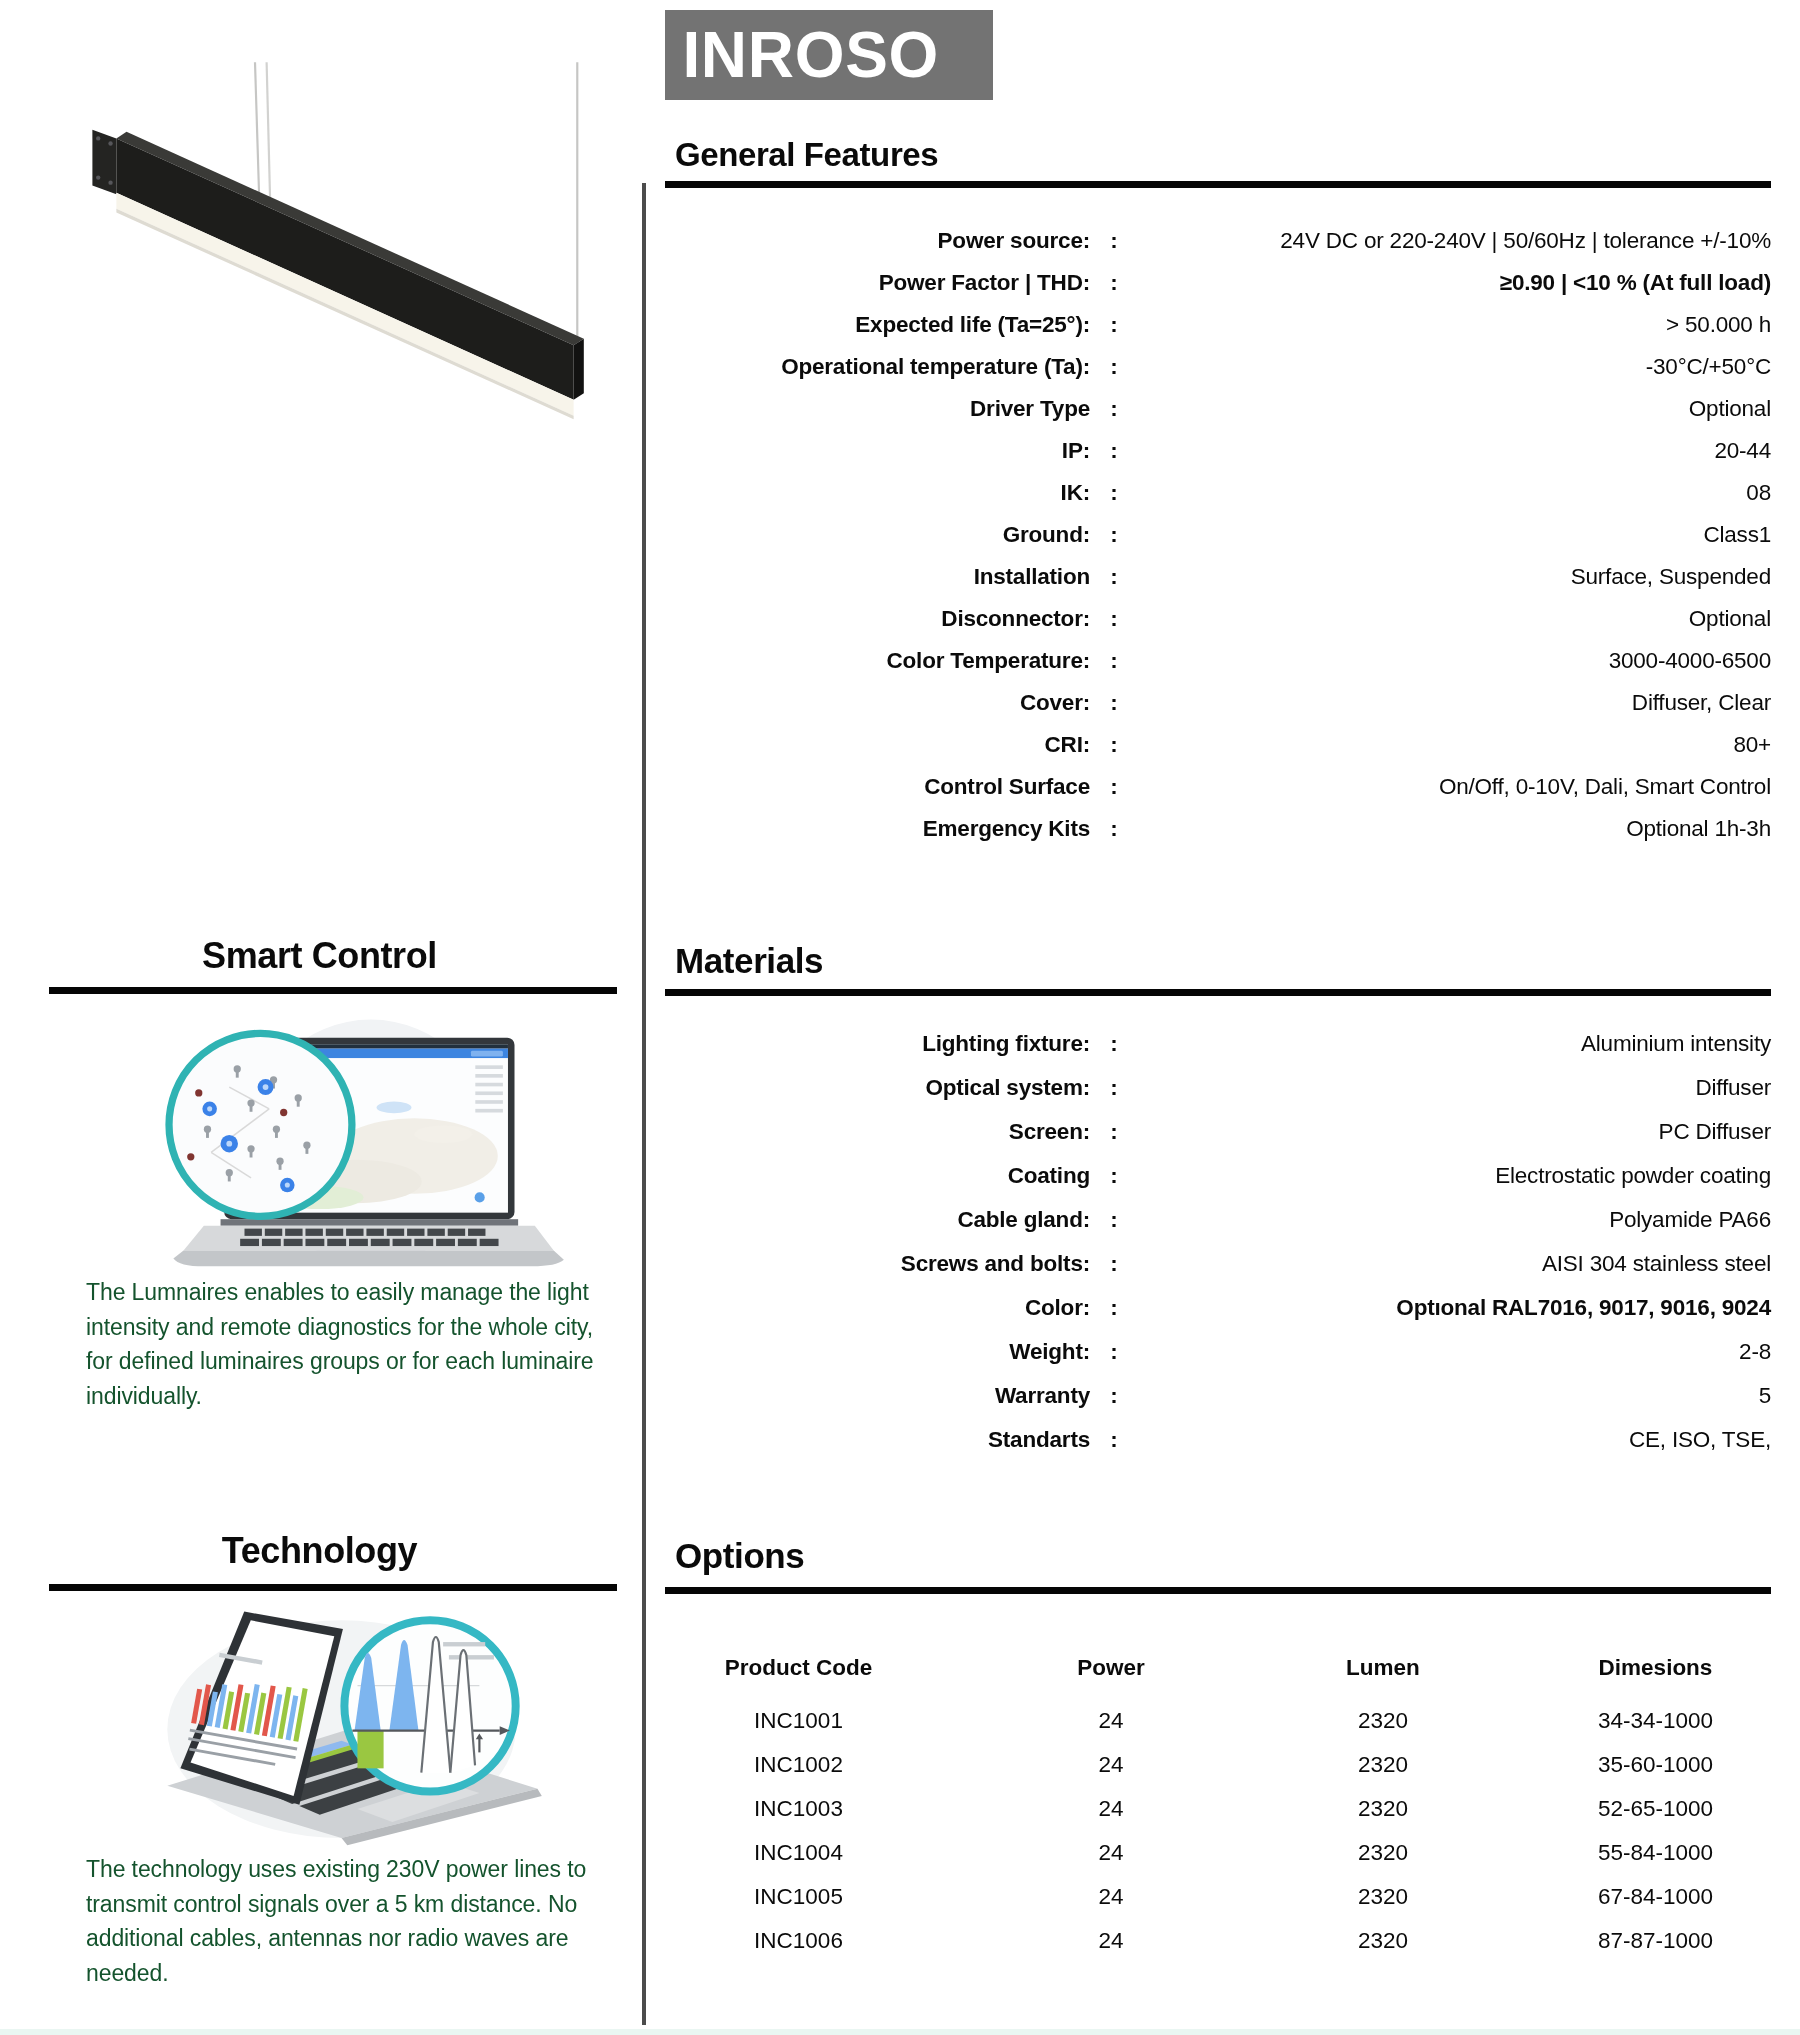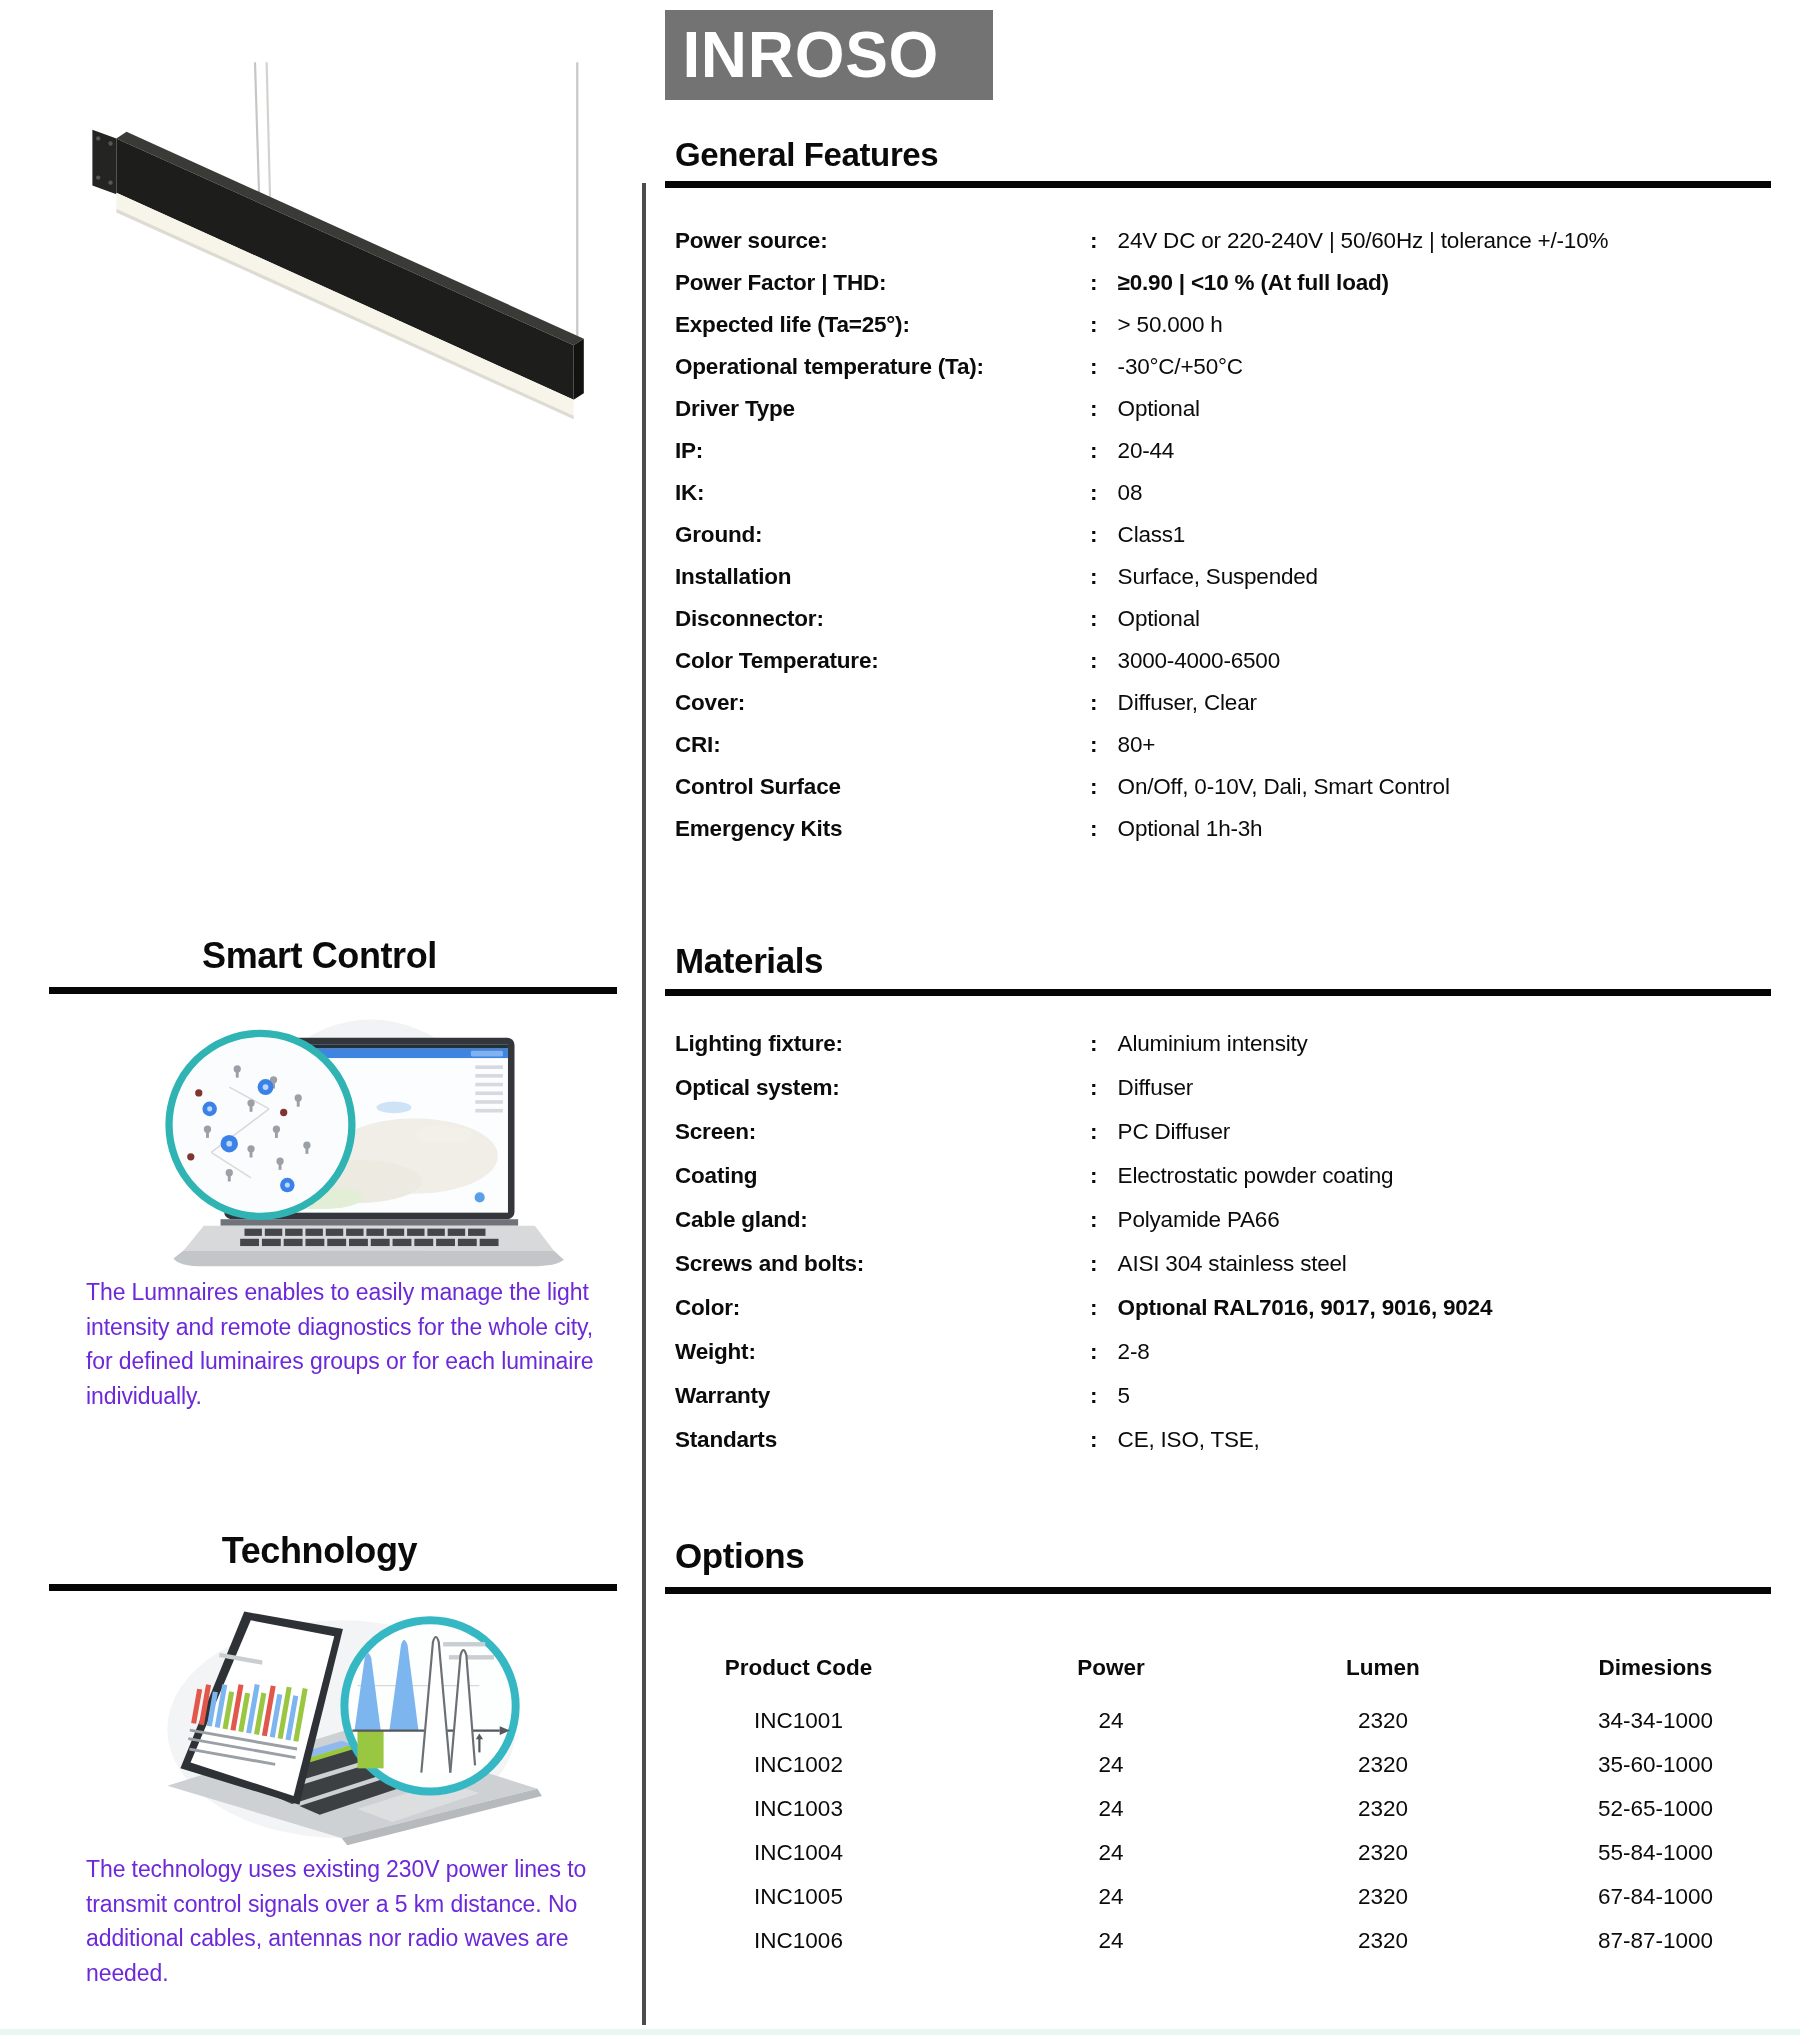--- a/index.html
+++ b/index.html
@@ -18,39 +18,39 @@
   
   .banner{
     left:665px;top:10.2px;width:328px;height:90px;
     background:#737373;display:flex;align-items:center;
   }
   .banner span{
     color:#ffffff;font-size:64px;font-weight:bold;letter-spacing:0.7px;
     padding-left:17.4px;line-height:1;
   }
   
-  .kv-block{left:675px;width:1096px;}
+  .kv-block{left:675px;width:1096px;text-align:right;}
   .kv{display:flex;align-items:center;height:42px;font-size:22.5px;letter-spacing:-0.2px;}
   .kv-label{width:415px;font-weight:bold;flex:none;}
   .kv-sep{width:27.6px;flex:none;font-weight:bold;}
   .kv-value{flex:1;font-weight:normal;}
   .kv--boldval .kv-value{font-weight:bold;}
   .mat .kv{height:44px;}
   
   .opt-row{display:flex;align-items:center;font-size:22.5px;}
   .opt-head{font-weight:bold;align-items:flex-end;}
   .c1{width:203px;text-align:center;flex:none;}
   .c2{width:218px;margin-left:102px;text-align:center;flex:none;}
   .c3{width:218px;margin-left:54px;text-align:center;flex:none;}
   .c4{width:247px;margin-left:40px;text-align:center;flex:none;}
   .opt-body .opt-row{height:44px;}
   
   .h-center{width:639px;left:0;text-align:center;font-weight:bold;font-size:36px;letter-spacing:-0.4px;}
   .para{
-    left:86px;font-size:23px;line-height:1.5;letter-spacing:-0.1px;color:#6d28d9;
+    left:86px;font-size:23px;line-height:1.5;letter-spacing:-0.1px;color:#14532d;
   }
   .vdivider{left:642px;top:183px;width:3.6px;height:1842px;background:#4c4c4c;}
   .bottom-strip{left:0;top:2029px;width:1801px;height:6.5px;background:#eaf6f2;}
 </style>
 </head>
 <body>
 
 <div id="page">
 
   <svg class="abs" style="left:69px;top:14.5px;" width="552" height="421" viewBox="0 0 760 580">

